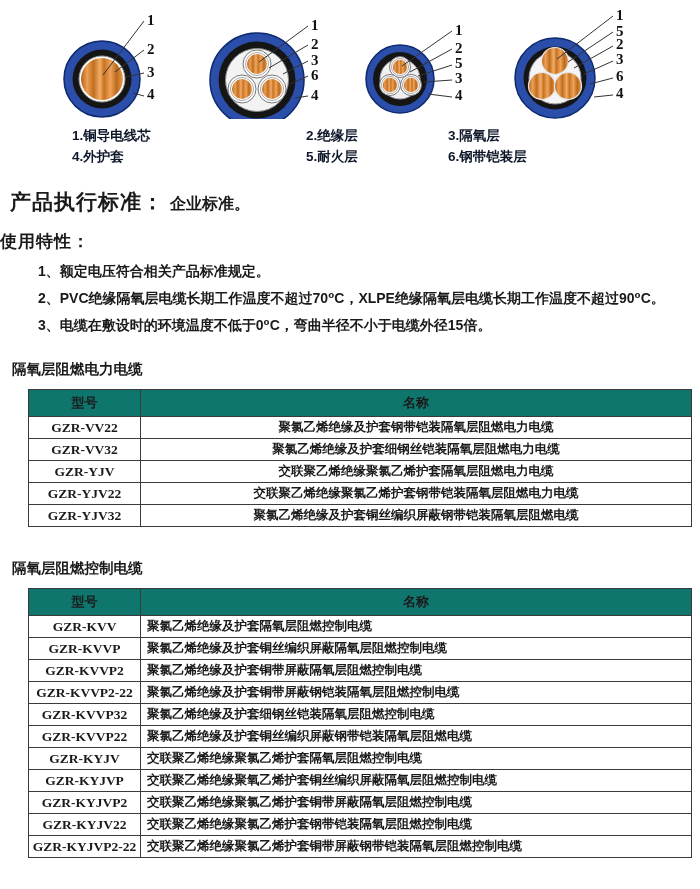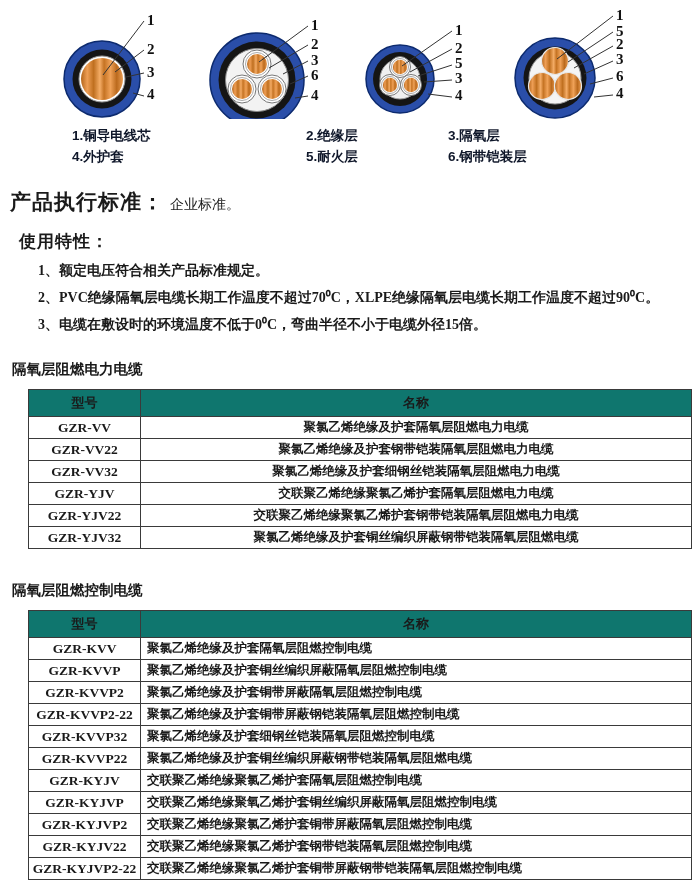--- a/index.html
+++ b/index.html
@@ -9,23 +9,23 @@
   
   .diagram-area{position:relative;height:172px;}
   .cable-svg{position:absolute;}
   .cable-label{font-family:"Liberation Serif","DejaVu Serif",serif;font-size:15px;font-weight:bold;fill:#111;}
   .leader{stroke:#333;stroke-width:1;fill:none;}
   .legend-item{position:absolute;font-size:13.5px;font-weight:bold;color:#0f172a;white-space:nowrap;}
 
   
   .std-line{margin:16px 0 0 10px;}
   .std-label{font-size:21px;font-weight:bold;letter-spacing:1px;}
-  .std-value{font-size:14px;font-weight:400;margin-left:6px;margin-top:24px;}
-  .feat-title{margin:14px 0 2px 19px;font-size:17px;font-weight:bold;letter-spacing:1px;}
-  .feat-item{margin:9px 12px 0 38px;font-size:14px;font-weight:600;line-height:18px;font-family:Liberation Serif, serif;}
+  .std-value{font-size:16px;font-weight:700;margin-left:6px;margin-top:24px;}
+  .feat-title{margin:14px 0 2px 0;font-size:17px;font-weight:bold;letter-spacing:1px;}
+  .feat-item{margin:9px 12px 0 38px;font-size:14px;font-weight:600;line-height:18px;}
 
   
   .tbl-caption{margin:0 0 10px 12px;font-size:14.5px;font-weight:bold;}
   .cap1{margin-top:26px;}
   .cap2{margin-top:32px;}
   table{border-collapse:collapse;margin-left:28px;width:664px;table-layout:fixed;}
   th,td{border:1px solid #3a3a3a;overflow:hidden;white-space:nowrap;}
   th{background:#0f766e;font-size:13px;font-weight:bold;padding:4px 0;}
   .col-model{width:112px;}
   td.model{font-family:"Liberation Serif","DejaVu Serif",serif;font-size:13.5px;font-weight:600;text-align:center;padding:2px 0;}
@@ -178,24 +178,20 @@
     <colgroup>
         <col class="col-model">
         <col>
       </colgroup>
     <tbody>
         <tr>
       <th>型号</th>
       <th>名称</th>
     </tr>
     <tr>
-          <td class="model">GZR-VV</td>
-          <td class="name">聚氯乙烯绝缘及护套隔氧层阻燃电力电缆</td>
-        </tr>
-    <tr>
           <td class="model">GZR-VV22</td>
           <td class="name">聚氯乙烯绝缘及护套钢带铠装隔氧层阻燃电力电缆</td>
         </tr>
     <tr>
           <td class="model">GZR-VV32</td>
           <td class="name">聚氯乙烯绝缘及护套细钢丝铠装隔氧层阻燃电力电缆</td>
         </tr>
     <tr>
           <td class="model">GZR-YJV</td>
           <td class="name">交联聚乙烯绝缘聚氯乙烯护套隔氧层阻燃电力电缆</td>

